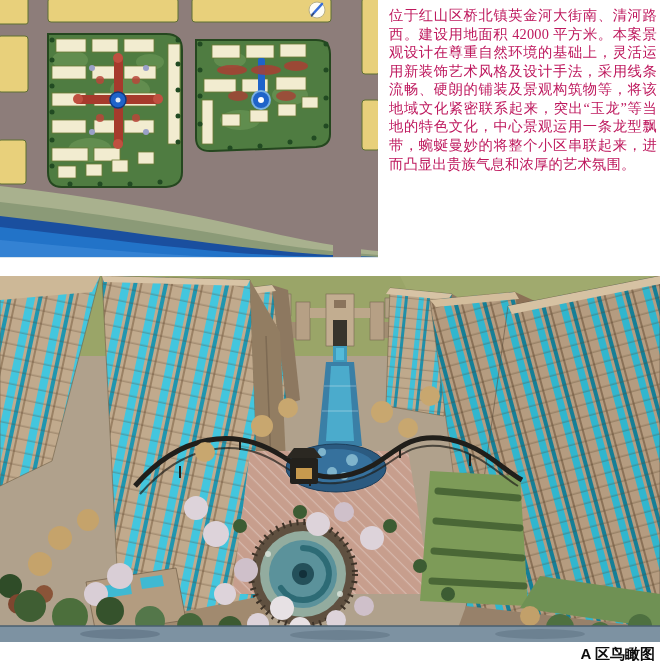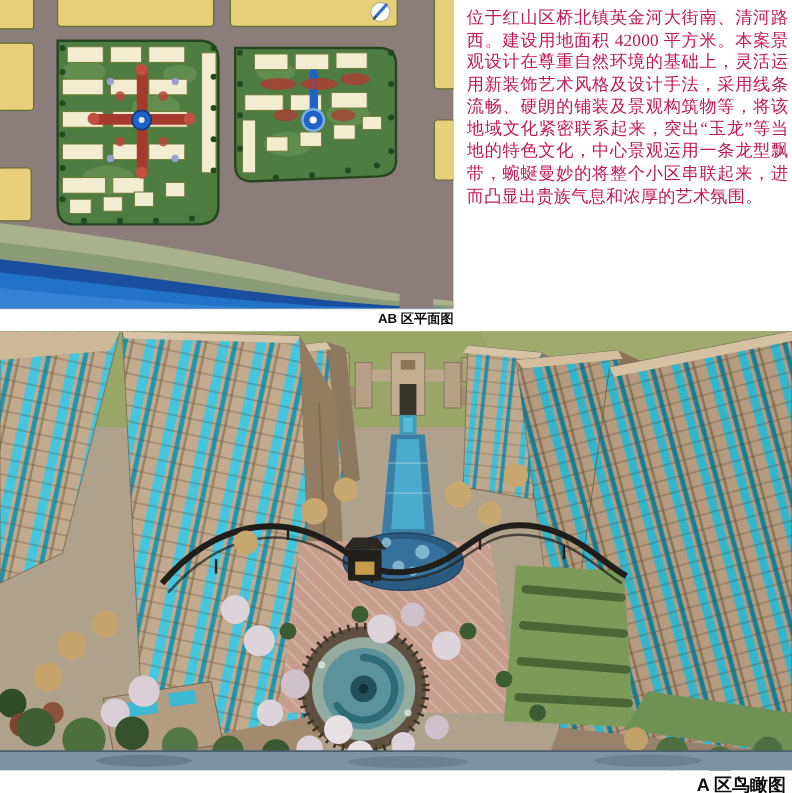--- a/index.html
+++ b/index.html
@@ -155,21 +155,20 @@
           <circle cx="326" cy="98" r="2.5"></circle>
           <circle cx="326" cy="126" r="2.5"></circle>
         <circle cx="230" cy="148" r="2.5"></circle>
           <circle cx="260" cy="146" r="2.5"></circle>
           <circle cx="290" cy="142" r="2.5"></circle>
           <circle cx="314" cy="138" r="2.5"></circle>
       </g>
     </svg>
   </div>
 
-  <div class="caption" id="caption-ab">AB 区平面图</div>
 
   <div class="desc">位于红山区桥北镇英金河大街南、清河路西。建设用地面积 42000 平方米。本案景观设计在尊重自然环境的基础上，灵活运用新装饰艺术风格及设计手法，采用线条流畅、硬朗的铺装及景观构筑物等，将该地域文化紧密联系起来，突出“玉龙”等当地的特色文化，中心景观运用一条龙型飘带，蜿蜒曼妙的将整个小区串联起来，进而凸显出贵族气息和浓厚的艺术氛围。</div>
 
   <div class="figure" id="aerial-fig">
     <svg viewBox="0 0 660 366" width="660" height="366">
       <defs>
         <pattern id="pw1" patternUnits="userSpaceOnUse" width="30" height="13" patternTransform="rotate(12)">
           <rect width="30" height="13" fill="#c1aa8d"></rect>
           <rect x="1" width="8" height="13" fill="#43c6de"></rect>
           <rect x="12" width="4" height="13" fill="#1f96b0"></rect>

